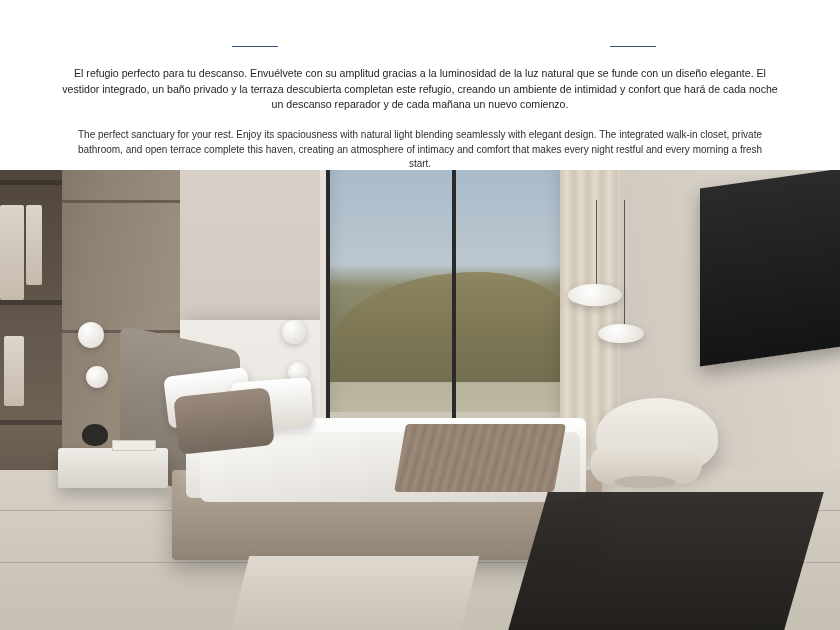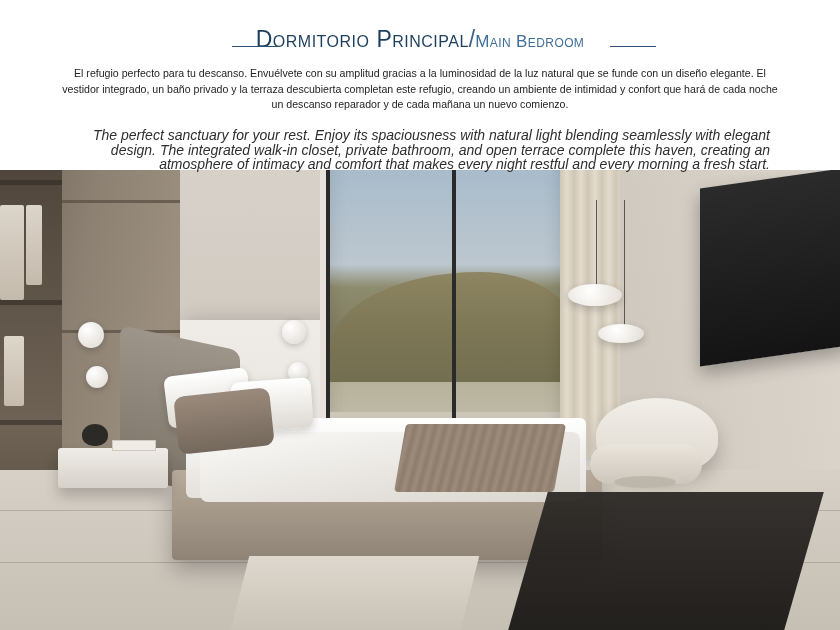--- a/index.html
+++ b/index.html
@@ -77,24 +77,23 @@
     text-align: center;
     font-size: 10.6px;
     line-height: 15.5px;
     color: #232323;
   }
   .para-en {
     position: absolute;
     top: 128px;
     left: 70px;
     width: 700px;
-    text-align: right;
-    font-size: 14px;
+    text-align: center;
+    font-size: 10px;
     line-height: 14.5px;
-    font-style: italic;
     color: #2e2e2e;
   }
 
   
   .render {
     position: absolute;
     top: 0;
     left: 0;
     width: 840px;
     height: 630px;
@@ -479,23 +478,20 @@
     <div class="chair-seat"></div>
     <div class="chair-base"></div>
 
     <div class="rug-light"></div>
     <div class="rug-dark"></div>
 
     <div class="scrim-top"></div>
   </div>
 
   <div class="header">
-    <div class="title-block">
-      <span class="title-main">Dormitorio Principal</span><span class="title-sep">/</span><span class="title-sub">Main Bedroom</span>
-    </div>
     <div class="rule-left"></div>
     <div class="rule-right"></div>
 
     <div class="para-es">El refugio perfecto para tu descanso. Envuélvete con su amplitud gracias a la luminosidad de la luz natural que se funde con un diseño elegante. El vestidor integrado, un baño privado y la terraza descubierta completan este refugio, creando un ambiente de intimidad y confort que hará de cada noche un descanso reparador y de cada mañana un nuevo comienzo.</div>
     <div class="para-en">The perfect sanctuary for your rest. Enjoy its spaciousness with natural light blending seamlessly with elegant design. The integrated walk-in closet, private bathroom, and open terrace complete this haven, creating an atmosphere of intimacy and comfort that makes every night restful and every morning a fresh start.</div>
   </div>
 
 </div>
 
 </body></html>

